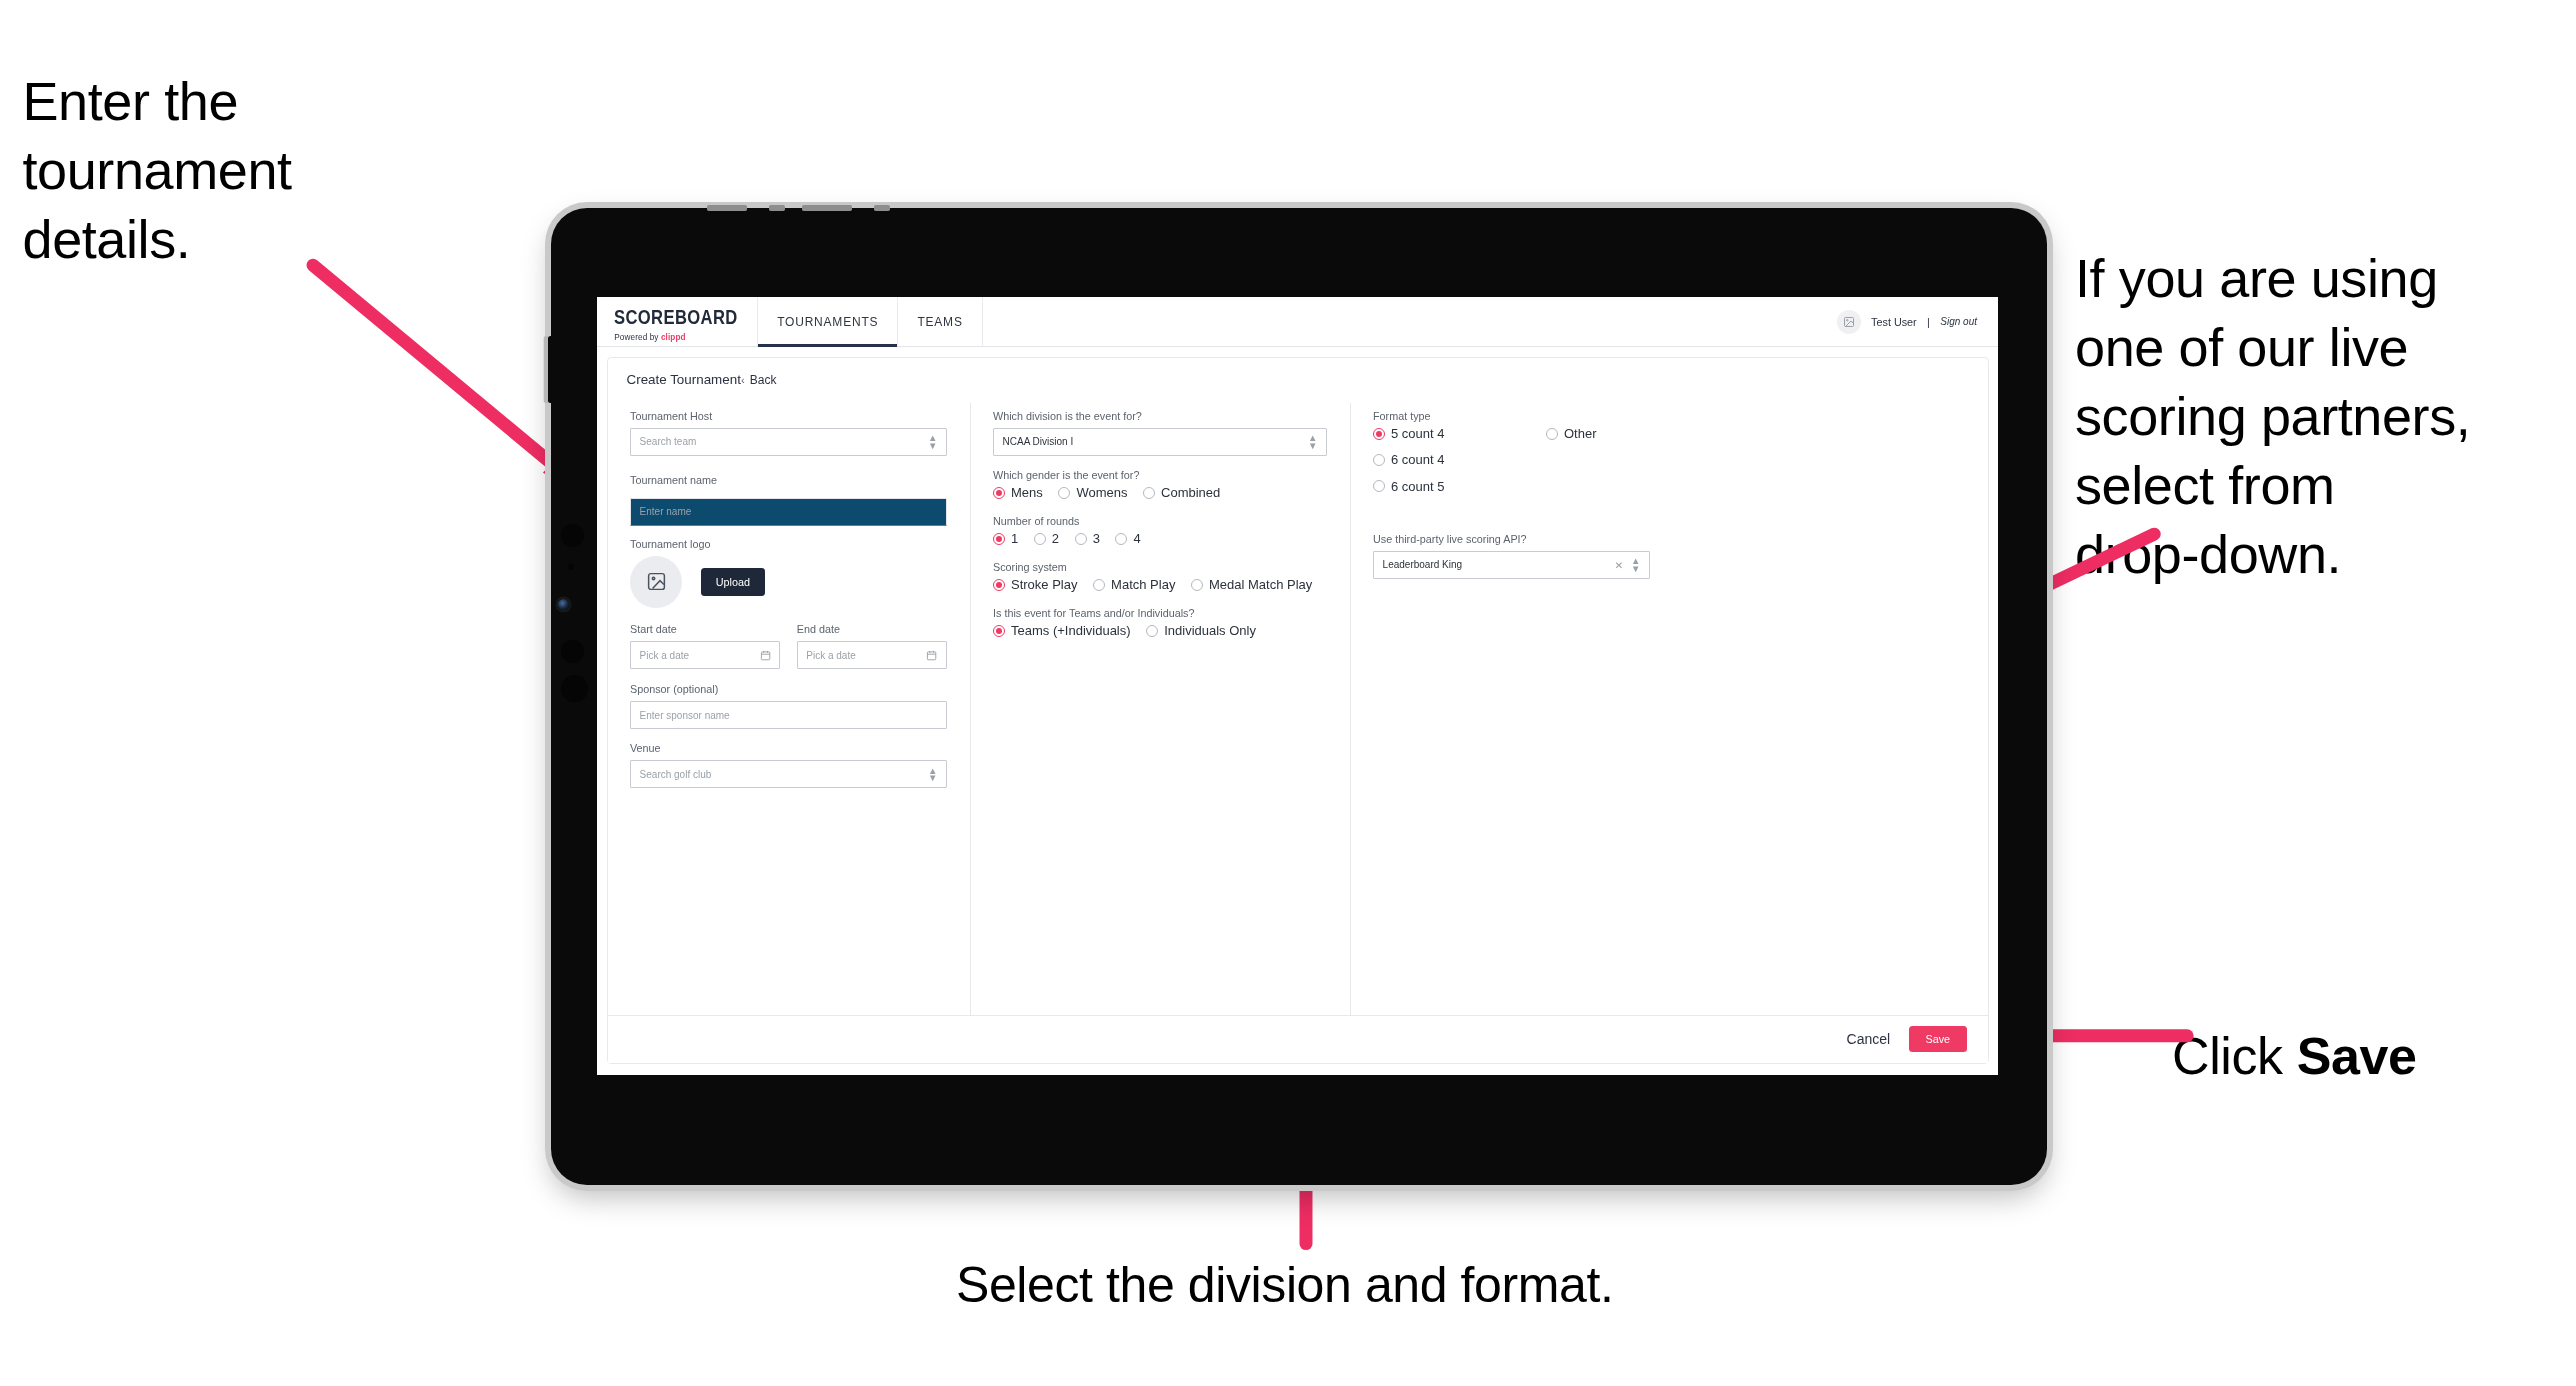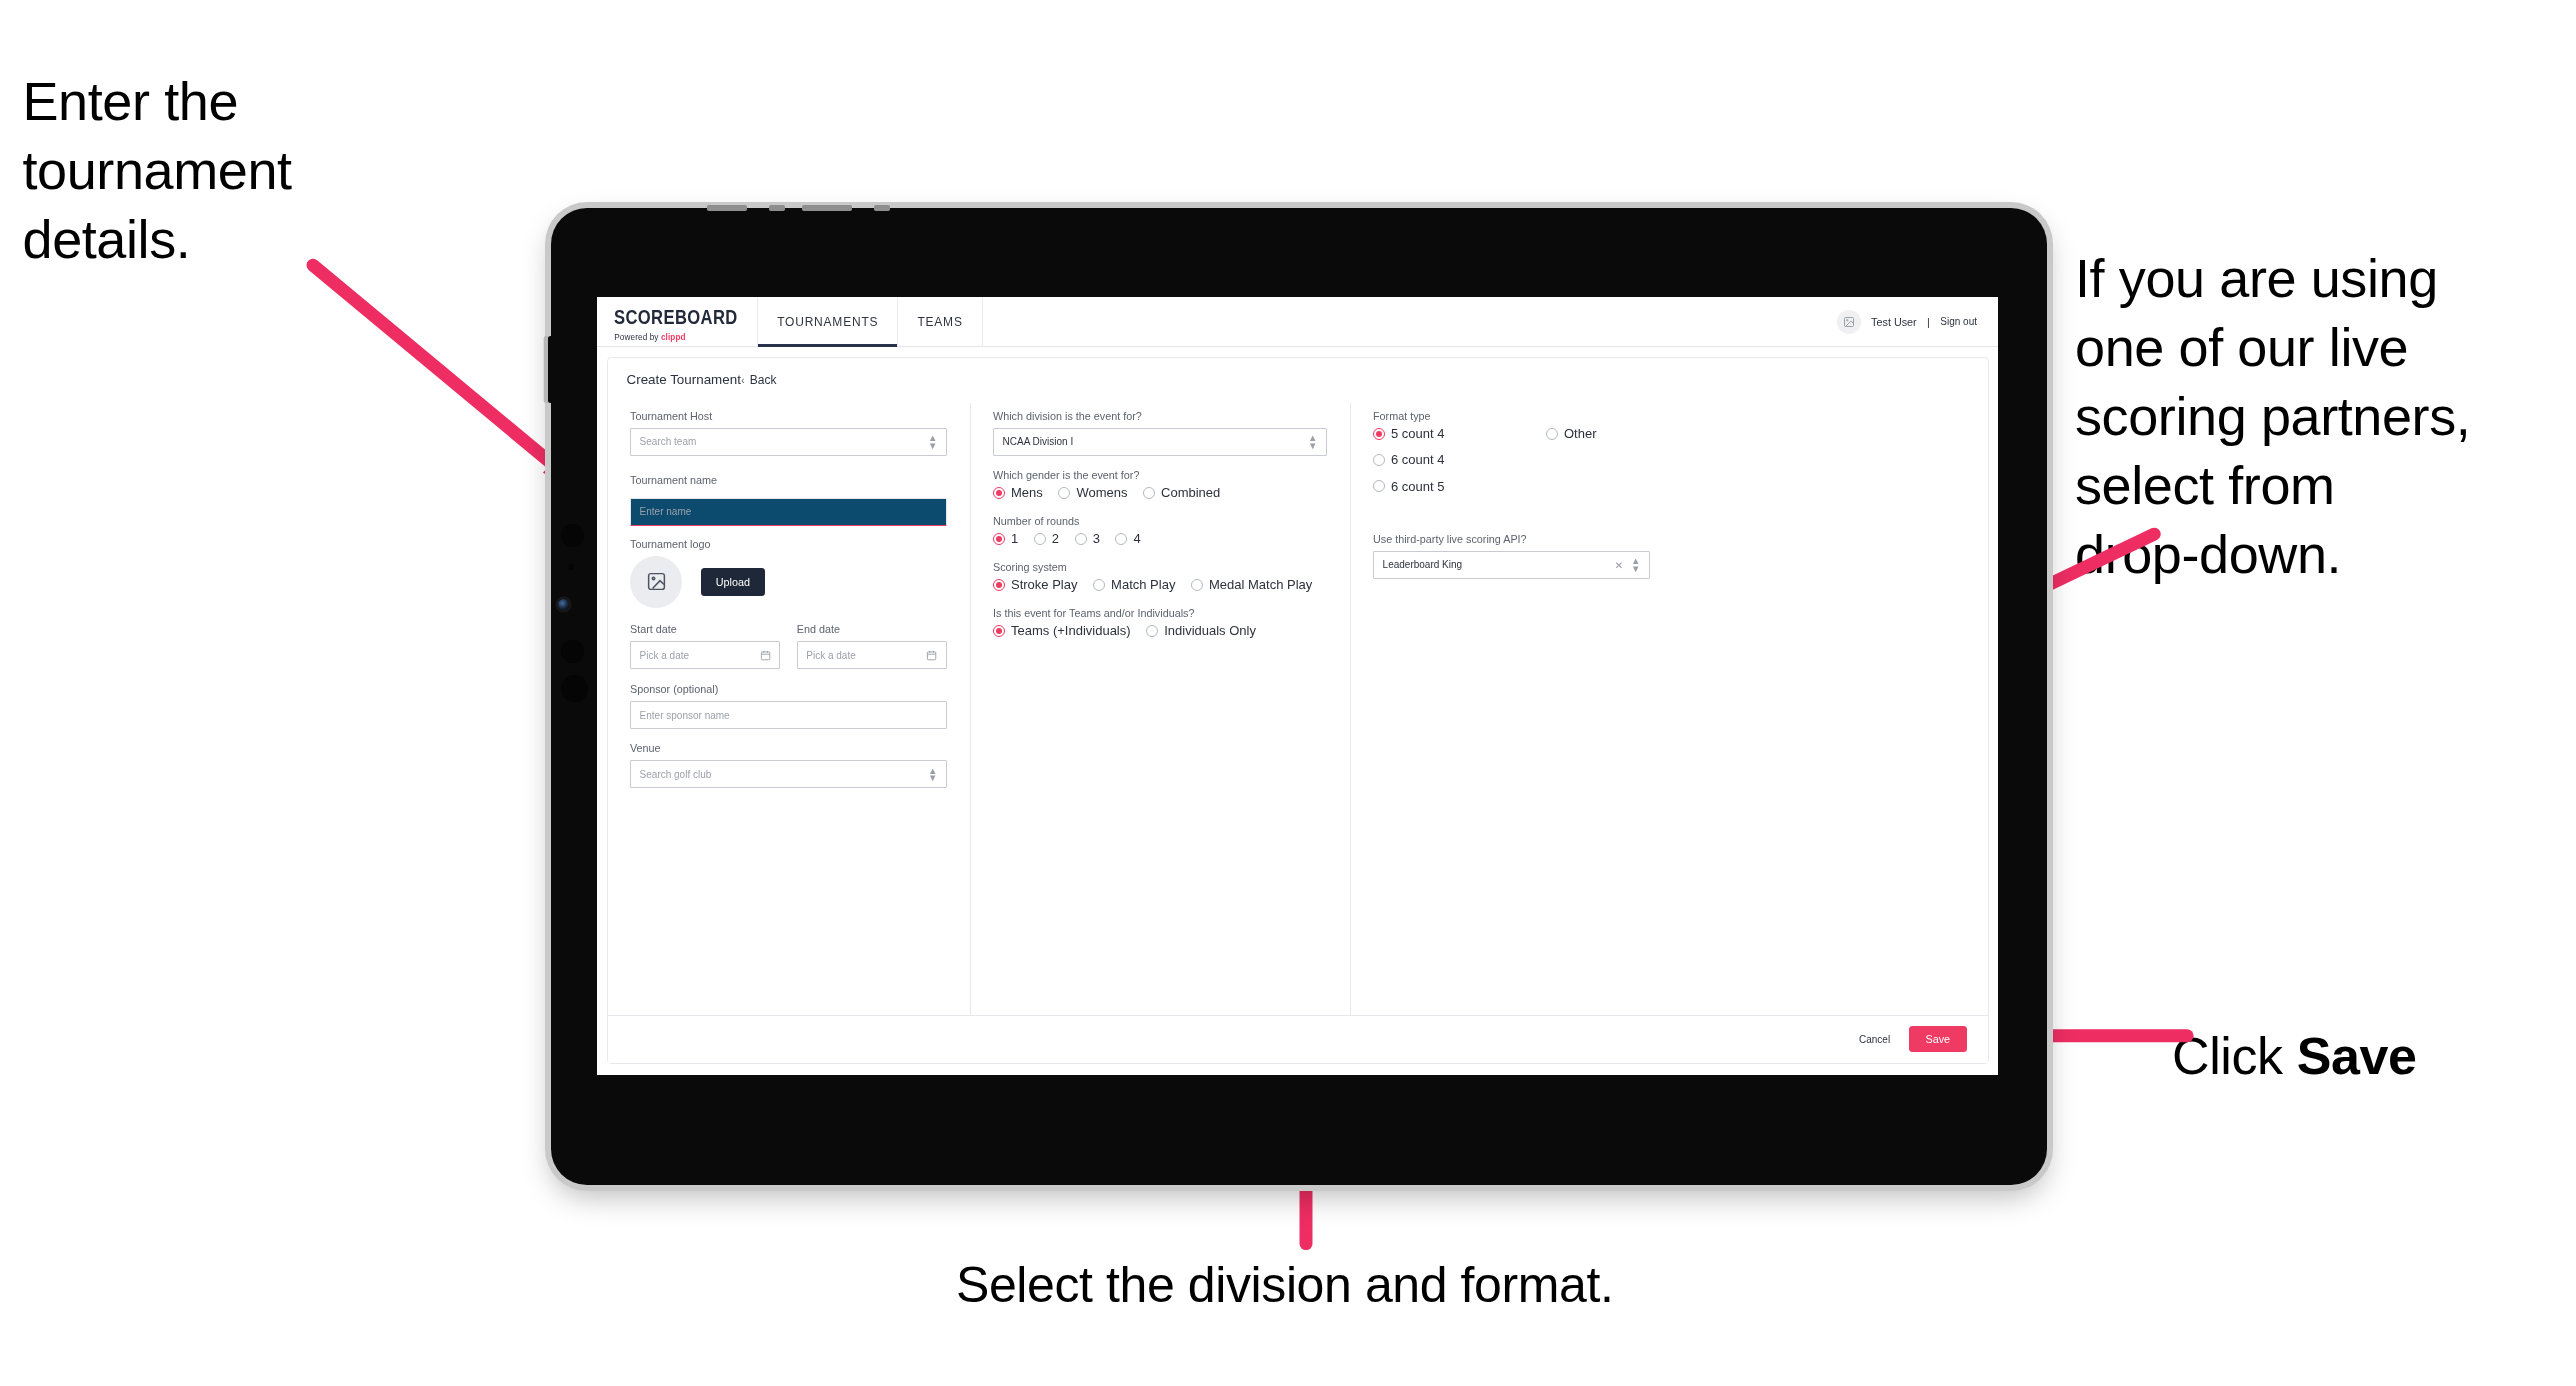--- a/index.html
+++ b/index.html
@@ -80,21 +80,21 @@
   .navtab.active::after{
     content:""; position:absolute; left:0; right:0; bottom:-0.9px; height:2.6px; background:#28314a;
   }
   .header-right { margin-left:auto; display:flex; align-items:center; gap:10.4px; padding-right:21px; }
   .avatar {
     width:24px; height:24px; border-radius:50%; background:#f0f0f2;
     display:flex; align-items:center; justify-content:center; color:#9aa0a8;
   }
   .user-name { font-size:10.8px; color:#2c3340; }
   .sep-pipe { font-size:10.8px; color:#2c3340; }
-  .signout { font-size:10px; color:#2c3340; cursor:pointer; }
+  .signout { font-size:10px; color:#2c3340; cursor:pointer;font-style:italic; }
 
   
   .card {
     margin: 9.5px 9.5px 0 9.5px; background:#fff; border:0.9px solid #e6e8ec; border-radius:4.3px;
     height: 707px; display:flex; flex-direction:column;
   }
   .card-top {
     display:flex; align-items:center; justify-content:flex-start;
     padding: 14.7px 19px 14px 19px;
   }
@@ -149,21 +149,21 @@
   .fmt-grid { display:flex; }
   .fmt-left { width:138px; }
   .fmt-right { margin-left:35px; }
   .fmt-left .radio-item { margin-bottom:11.2px; }
 
   
   .card-footer {
     border-top:0.9px solid #e6e8ec; height:48px; display:flex; align-items:center;
     justify-content:flex-end; gap:19px; padding-right:21px; background:#fff;
   }
-  .btn-cancel { font-size:10px; color:#2b3240; cursor:pointer; }
+  .btn-cancel { font-size:14px; color:#2b3240; cursor:pointer; }
   .btn-save {
     background:#ef3a63; color:#fff; font-size:10.8px; border-radius:3.5px;
     padding: 7px 16.4px; cursor:pointer;
   }
 </style>
 </head>
 <body>
 
 <div class="stage">
 

